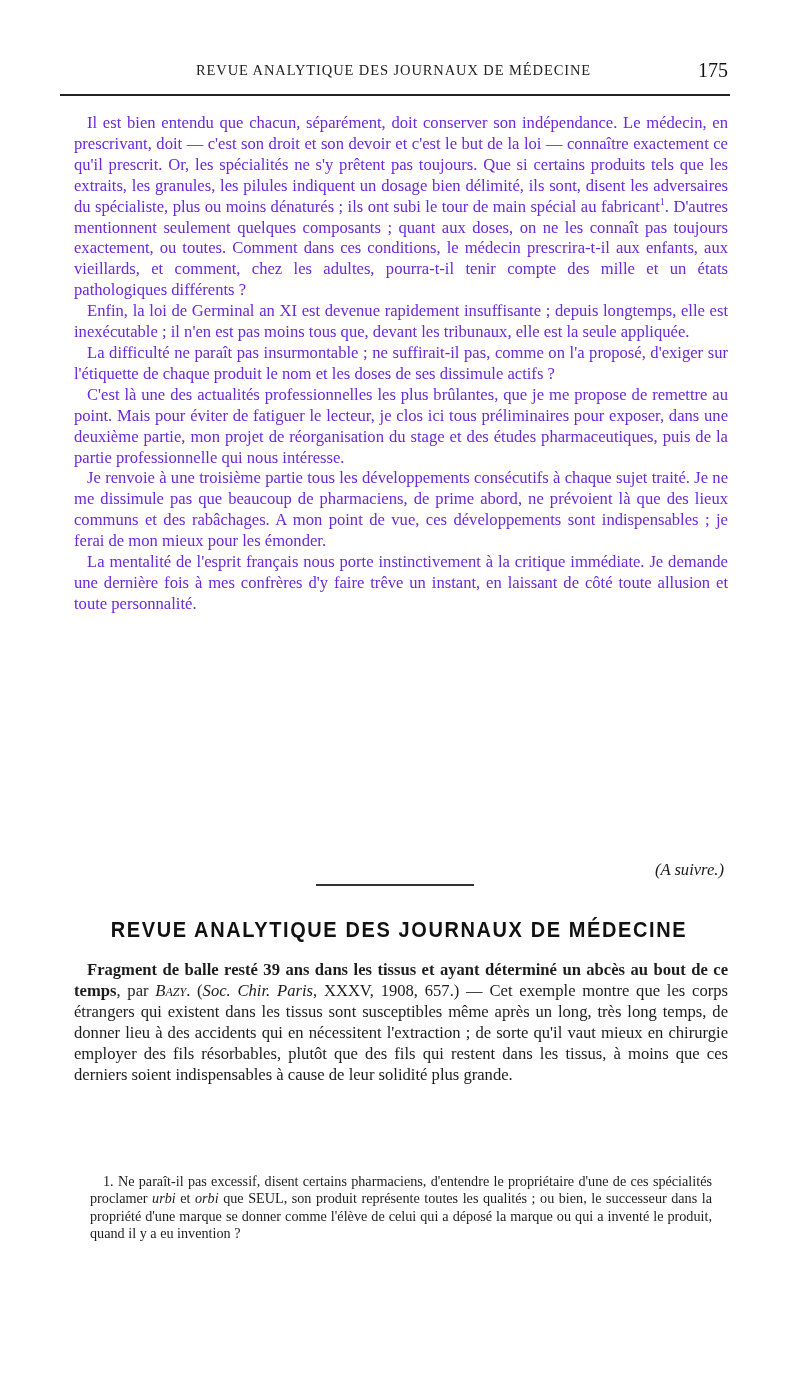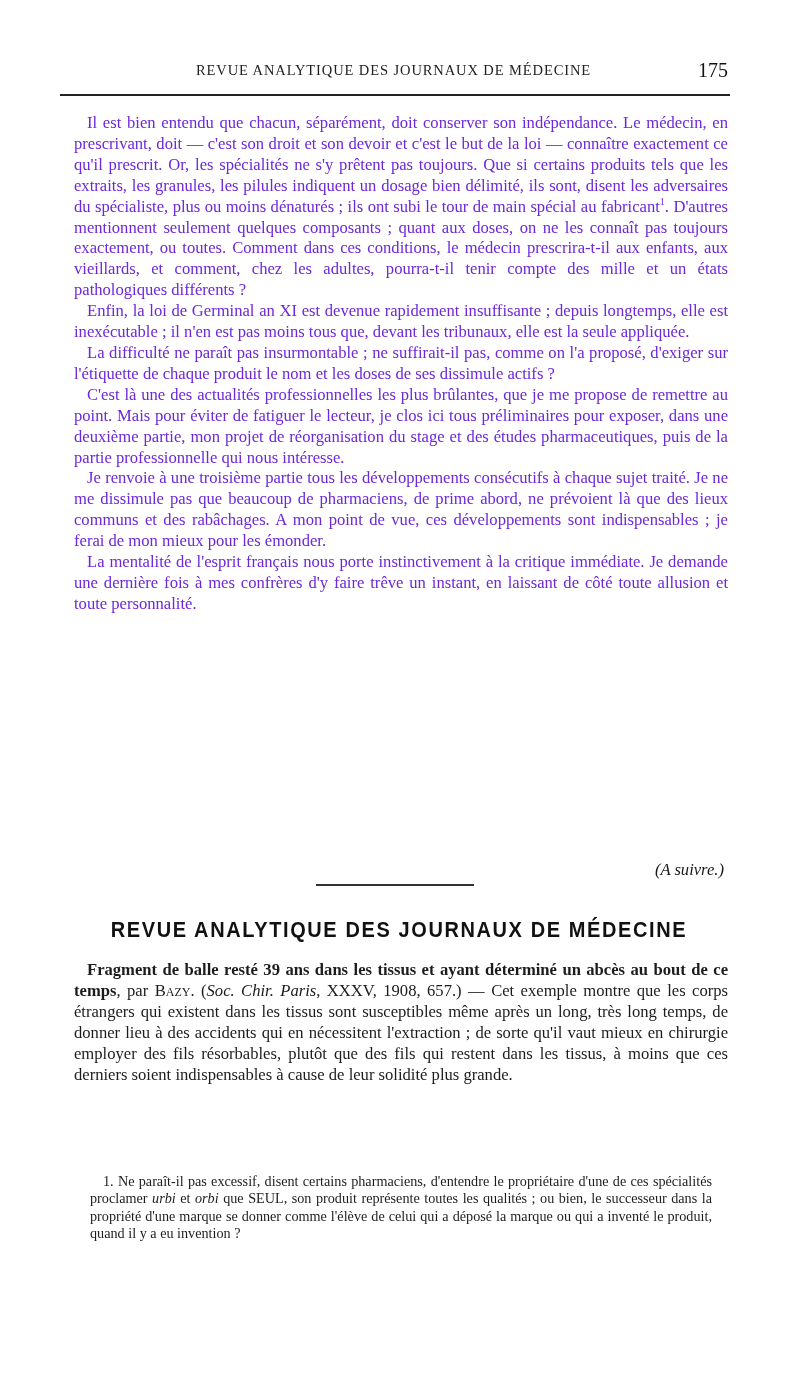--- a/index.html
+++ b/index.html
@@ -41,21 +41,21 @@
     font-family: "Liberation Sans", "DejaVu Sans", sans-serif;
     font-weight: bold; font-size: 20px; letter-spacing: 1.6px; color: #111;
     transform: scaleY(1.12);
   }
   .article {
     position: absolute; top: 960px; left: 0; width: 654px;
     font-size: 16.6px; line-height: 20.9px; text-align: justify; color: #1c1c1c;
   }
   .article p { margin: 0; text-indent: 13px; }
   .art-title { font-weight: bold; }
-  .smallcaps { font-variant: small-caps; }
+  .smallcaps { font-variant: small-caps; font-style: italic; }
   .footnote {
     position: absolute; top: 1157px; left: 0; width: 654px;
     font-size: 14.2px; line-height: 17.4px; text-align: justify; color: #1c1c1c;
   }
   .footnote p { margin: 16px; text-indent: 13px; }
 </style>
 </head>
 <body>
 
 <div class="page">

